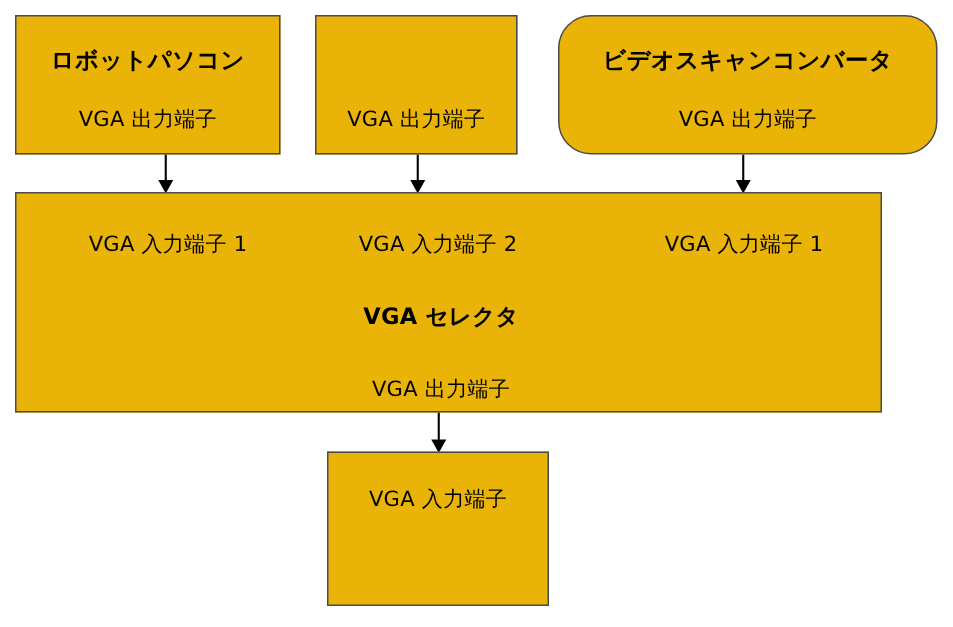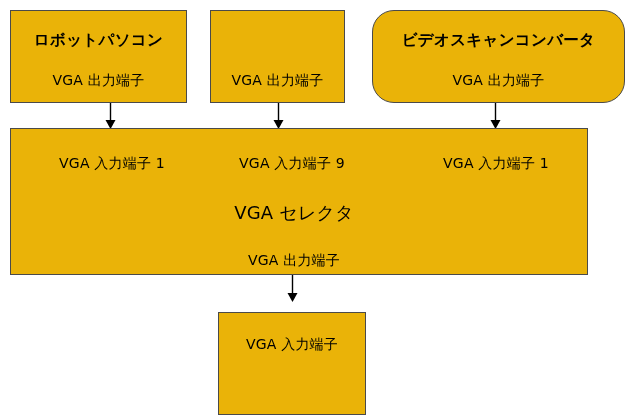--- a/index.html
+++ b/index.html
@@ -45,22 +45,22 @@
   .free-label {
     position: absolute;
     white-space: nowrap;
     text-align: center;
     line-height: 1;
     font-size: 14px;
     font-weight: normal;
     letter-spacing: 0.2px;
   }
   .free-label.bold {
-    font-weight: normal;
-    font-size: 18px;
+    font-weight: bold;
+    font-size: 15px;
   }
   .arrow {
     position: absolute;
     width: 13px;
   }
   .arrow svg { display: block; }
 </style>
 </head>
 <body>
 
@@ -98,33 +98,33 @@
     <svg width="13" height="26" viewBox="0 0 13 26">
       <line x1="6.5" y1="0" x2="6.5" y2="19" stroke="#000000" stroke-width="1.4"></line>
       <polygon points="1.5,17 11.5,17 6.5,26" fill="#000000"></polygon>
     </svg>
   </div>
 
   <div class="box" style="left:10px; top:128px; width:578px; height:147px;">
 
     <div class="free-label" style="left:0px; top:27px; width:202px;">VGA 入力端子 1</div>
 
-    <div class="free-label" style="left:180px; top:27px; width:202px;">VGA 入力端子 9</div>
+    <div class="free-label" style="left:180px; top:27px; width:202px;">VGA 入力端子 2</div>
 
     <div class="free-label" style="left:384px; top:27px; width:202px;">VGA 入力端子 1</div>
 
     <div class="free-label bold" style="left:182px; top:75px; width:202px;">VGA セレクタ</div>
 
     <div class="free-label" style="left:182px; top:124px; width:202px;">VGA 出力端子</div>
   </div>
 
   <div class="arrow" style="left:286px; top:275px; height:27px;">
     <svg width="13" height="27" viewBox="0 0 13 27">
       <line x1="6.5" y1="0" x2="6.5" y2="20" stroke="#000000" stroke-width="1.4"></line>
       <polygon points="1.5,18 11.5,18 6.5,27" fill="#000000"></polygon>
     </svg>
   </div>
 
-  <div class="box" style="left:218px; top:301px; width:148px; height:103px;margin-top:11px;">
+  <div class="box" style="left:218px; top:301px; width:148px; height:103px;">
     <div class="box-text sub" style="top:24px;">VGA 入力端子</div>
   </div>
 
 </div>
 
 </body></html>

